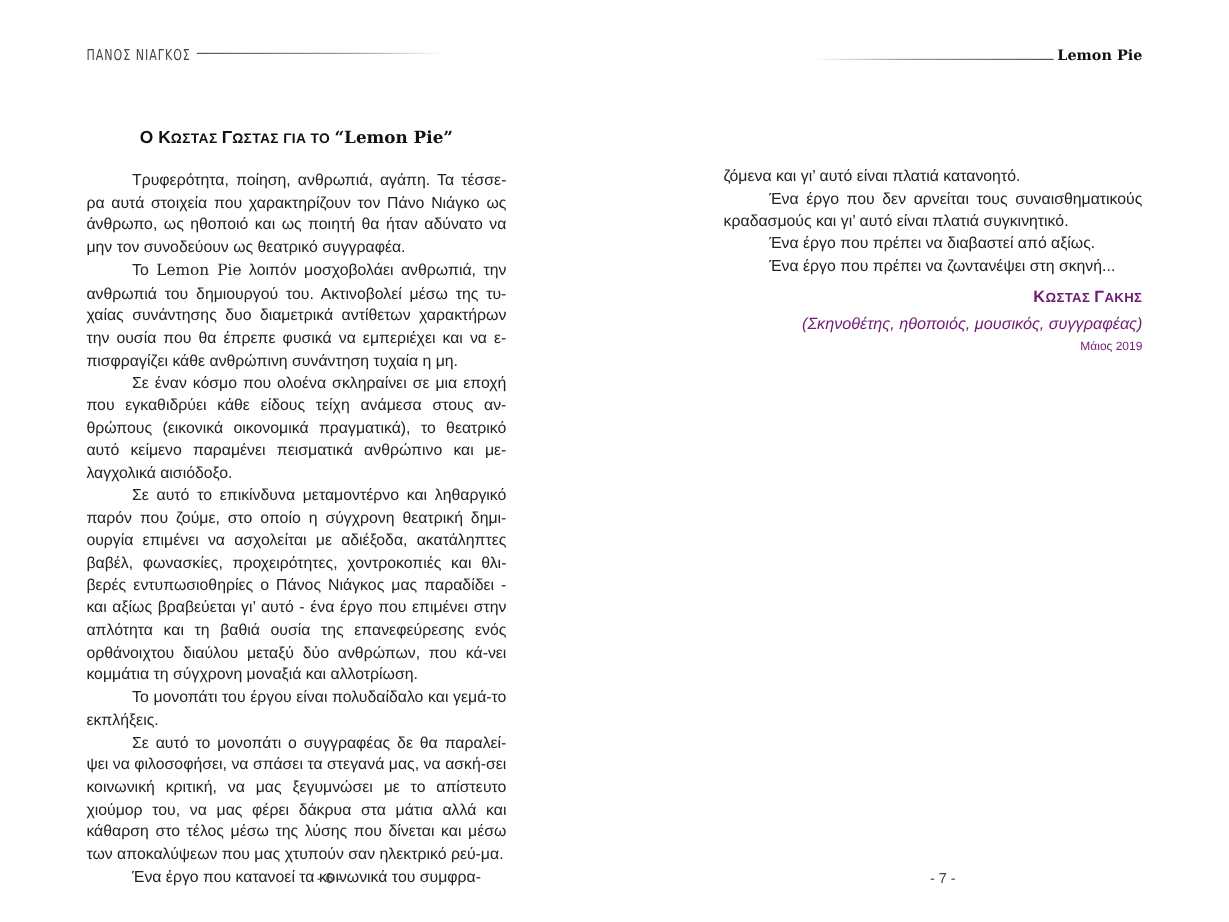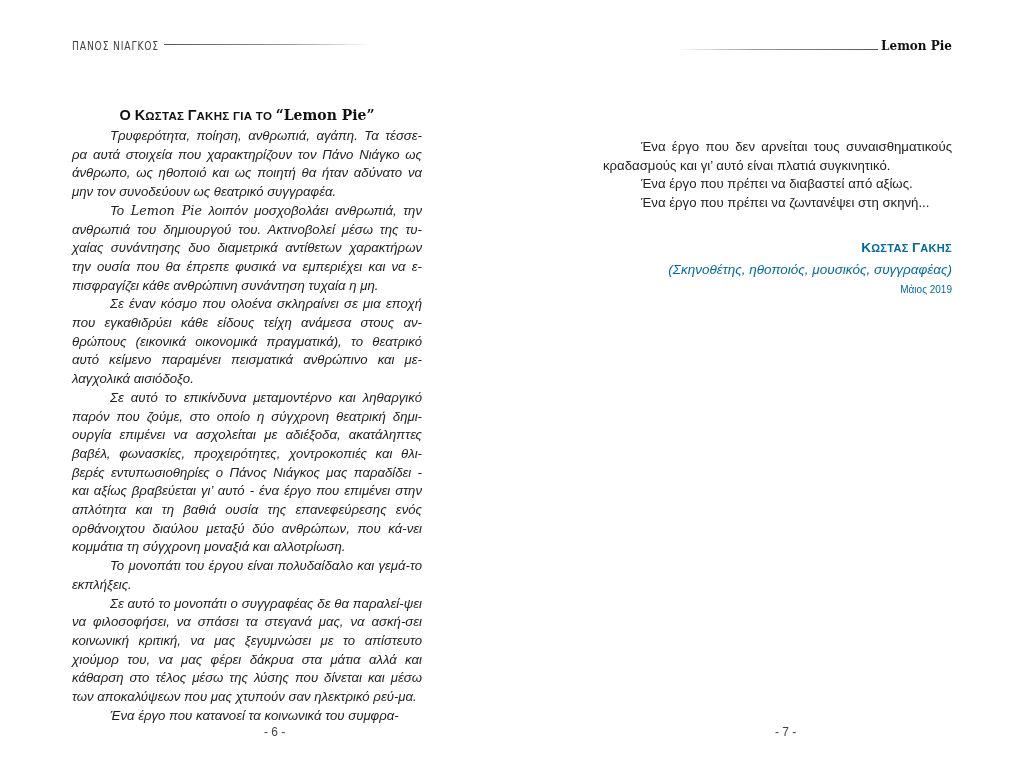--- a/index.html
+++ b/index.html
@@ -16,45 +16,45 @@
   .rh-line-l { flex:1; height:1px; margin-left:-14px; margin-bottom:2px;
                background:linear-gradient(to right,#555 0%,#999 60%,rgba(200,200,200,0) 100%); }
   .rh-line-r { flex:1; height:1px; margin-bottom:3px; margin-right:3px;
                background:linear-gradient(to left,#555 0%,#999 60%,rgba(200,200,200,0) 100%); }
   .rh-title { font-family:"DejaVu Serif", serif; font-weight:bold; font-size:12px; color:#111; white-space:nowrap; }
   .article-title { position:absolute; top:107px; left:72px; width:350px; text-align:center;
                    font-family:"Liberation Sans", sans-serif; font-weight:bold; font-size:14.5px; color:#111; }
   .article-title .sc { font-size:11.5px; letter-spacing:0.3px; }
   .article-title .serif { font-family:"DejaVu Serif", serif; font-size:14px; }
   .col { position:absolute; font-size:13.2px; line-height:18.7px; text-align:justify; color:#222; }
-  .left .col { top:127px; left:72px; width:350px;font-style:italic; }
+  .left .col { top:141px; left:72px; width:350px; }
   .right .col { top:138px; left:91px; width:349px; }
   .col p { margin:0; text-indent:38px; }
   .col p.noindent { text-indent:0; }
   .col .serif { font-family:"DejaVu Serif", serif; font-size:12.8px; }
-  .sig { position:absolute; right:72px; text-align:right; color:#0369a1; }
+  .sig { position:absolute; right:72px; text-align:right; color:#701a75; }
   .sig-name { top:240px; font-weight:bold; font-size:13.5px; letter-spacing:0.3px; }
   .sig-name .sc { font-size:11px; }
   .sig-role { top:262px; font-style:italic; font-size:13.5px;text-align:center; }
   .sig-date { top:284px; font-size:10px; }
   .page-num { position:absolute; top:725px; font-size:12px; color:#444; }
   .left .page-num { left:264px; }
   .right .page-num { left:263px; }
 </style>
 </head>
 <body>
 
 <div class="page left">
   <div class="running-head">
     <span class="rh-author">ΠΑΝΟΣ ΝΙΑΓΚΟΣ</span>
     <span class="rh-line-l"></span>
   </div>
 
   <div class="article-title">
-    <span>Ο </span><span>Κ</span><span class="sc">ΩΣΤΑΣ </span><span>Γ</span><span class="sc">ΑΚΗΣ ΓΙΑ ΤΟ </span><span class="serif">“Lemon Pie”</span>
+    <span>Ο </span><span>Κ</span><span class="sc">ΩΣΤΑΣ </span><span>Γ</span><span class="sc">ΩΣΤΑΣ ΓΙΑ ΤΟ </span><span class="serif">“Lemon Pie”</span>
   </div>
 
   <div class="col">
     <p>Τρυφερότητα, ποίηση, ανθρωπιά, αγάπη. Τα τέσσε-ρα αυτά στοιχεία που χαρακτηρίζουν τον Πάνο Νιάγκο ως άνθρωπο, ως ηθοποιό και ως ποιητή θα ήταν αδύνατο να μην τον συνοδεύουν ως θεατρικό συγγραφέα.</p>
     <p><span>Το </span><span class="serif">Lemon Pie</span><span> λοιπόν μοσχοβολάει ανθρωπιά, την ανθρωπιά του δημιουργού του. Ακτινοβολεί μέσω της τυ-χαίας συνάντησης δυο διαμετρικά αντίθετων χαρακτήρων την ουσία που θα έπρεπε φυσικά να εμπεριέχει και να ε-πισφραγίζει κάθε ανθρώπινη συνάντηση τυχαία η μη.</span></p>
     <p>Σε έναν κόσμο που ολοένα σκληραίνει σε μια εποχή που εγκαθιδρύει κάθε είδους τείχη ανάμεσα στους αν-θρώπους (εικονικά οικονομικά πραγματικά), το θεατρικό αυτό κείμενο παραμένει πεισματικά ανθρώπινο και με-λαγχολικά αισιόδοξο.</p>
     <p>Σε αυτό το επικίνδυνα μεταμοντέρνο και ληθαργικό παρόν που ζούμε, στο οποίο η σύγχρονη θεατρική δημι-ουργία επιμένει να ασχολείται με αδιέξοδα, ακατάληπτες βαβέλ, φωνασκίες, προχειρότητες, χοντροκοπιές και θλι-βερές εντυπωσιοθηρίες ο Πάνος Νιάγκος μας παραδίδει - και αξίως βραβεύεται γι’ αυτό - ένα έργο που επιμένει στην απλότητα και τη βαθιά ουσία της επανεφεύρεσης ενός ορθάνοιχτου διαύλου μεταξύ δύο ανθρώπων, που κά-νει κομμάτια τη σύγχρονη μοναξιά και αλλοτρίωση.</p>
     <p>Το μονοπάτι του έργου είναι πολυδαίδαλο και γεμά-το εκπλήξεις.</p>
     <p>Σε αυτό το μονοπάτι ο συγγραφέας δε θα παραλεί-ψει να φιλοσοφήσει, να σπάσει τα στεγανά μας, να ασκή-σει κοινωνική κριτική, να μας ξεγυμνώσει με το απίστευτο χιούμορ του, να μας φέρει δάκρυα στα μάτια αλλά και κάθαρση στο τέλος μέσω της λύσης που δίνεται και μέσω των αποκαλύψεων που μας χτυπούν σαν ηλεκτρικό ρεύ-μα.</p>
     <p>Ένα έργο που κατανοεί τα κοινωνικά του συμφρα-</p>
@@ -63,20 +63,21 @@
   <div class="page-num">- 6 -</div>
 </div>
 
 <div class="page right">
   <div class="running-head">
     <span class="rh-line-r"></span>
     <span class="rh-title">Lemon Pie</span>
   </div>
 
   <div class="col">
+    <p class="noindent">ζόμενα και γι’ αυτό είναι πλατιά κατανοητό.</p>
     <p>Ένα έργο που δεν αρνείται τους συναισθηματικούς κραδασμούς και γι’ αυτό είναι πλατιά συγκινητικό.</p>
     <p>Ένα έργο που πρέπει να διαβαστεί από αξίως.</p>
     <p>Ένα έργο που πρέπει να ζωντανέψει στη σκηνή...</p>
   </div>
 
   <div class="sig sig-name">
     <span>Κ</span><span class="sc">ΩΣΤΑΣ </span><span>Γ</span><span class="sc">ΑΚΗΣ</span>
   </div>
   <div class="sig sig-role">(Σκηνοθέτης, ηθοποιός, μουσικός, συγγραφέας)</div>
   <div class="sig sig-date">Μάιος 2019</div>

